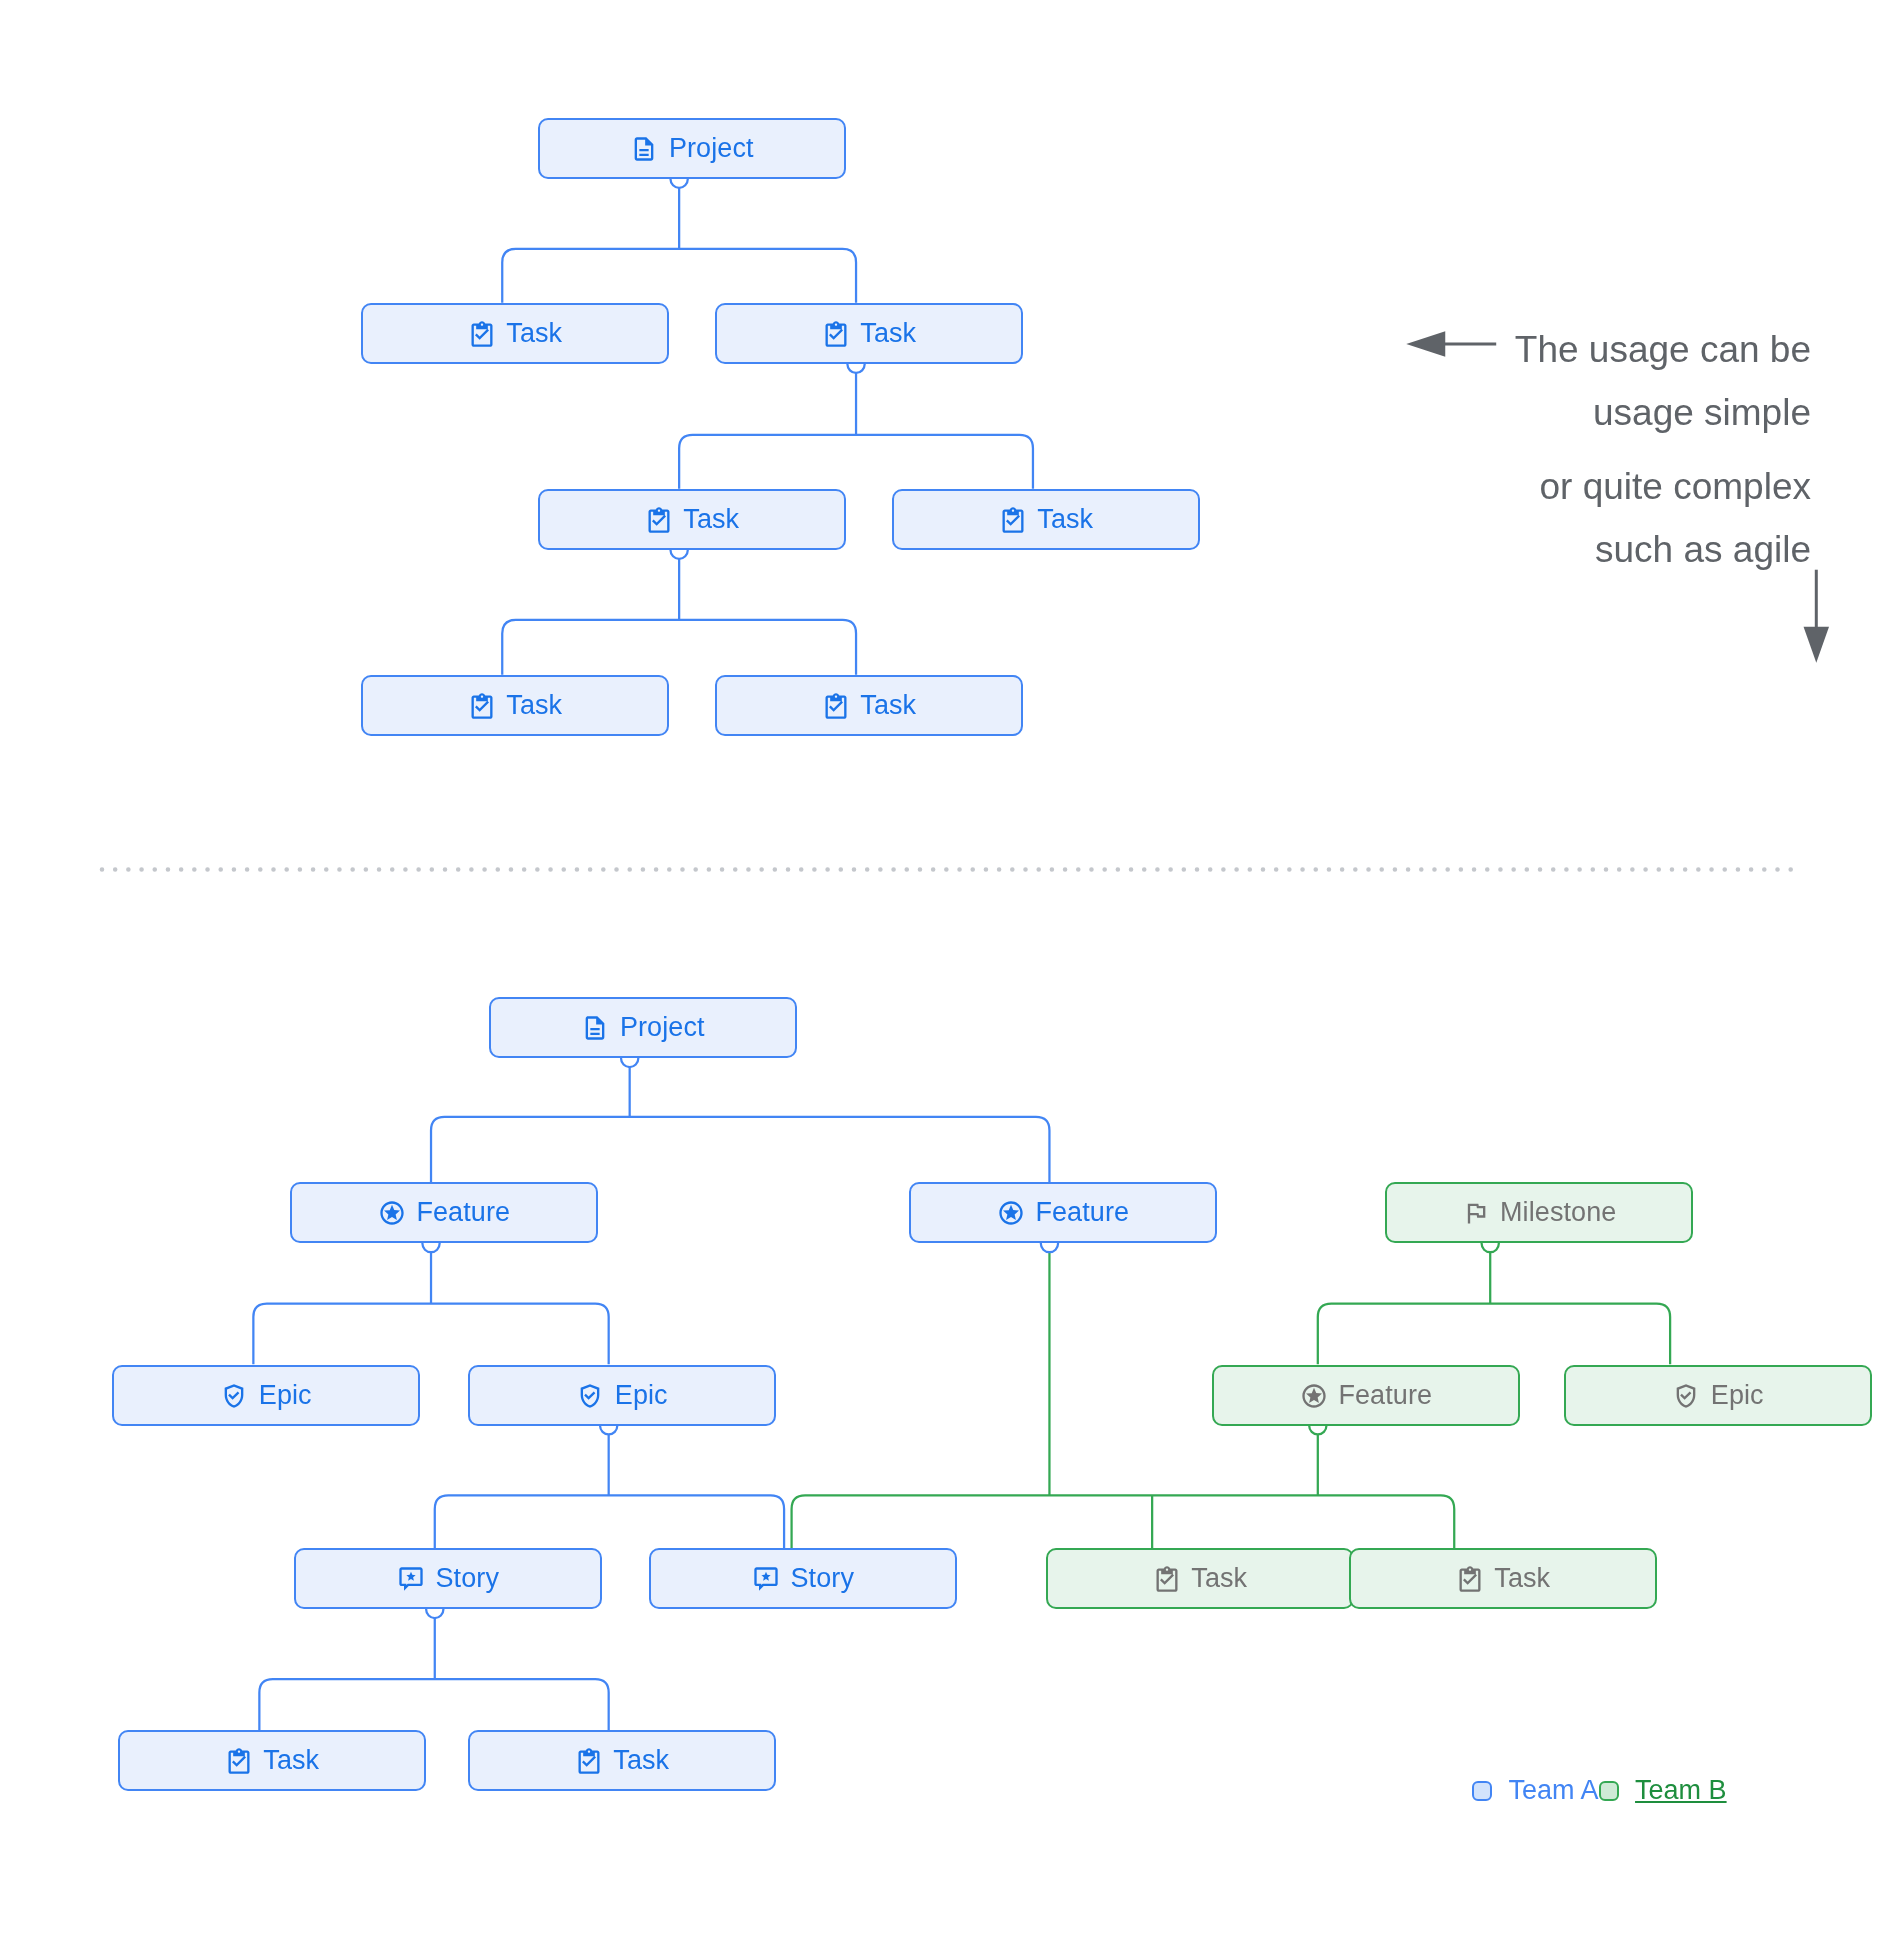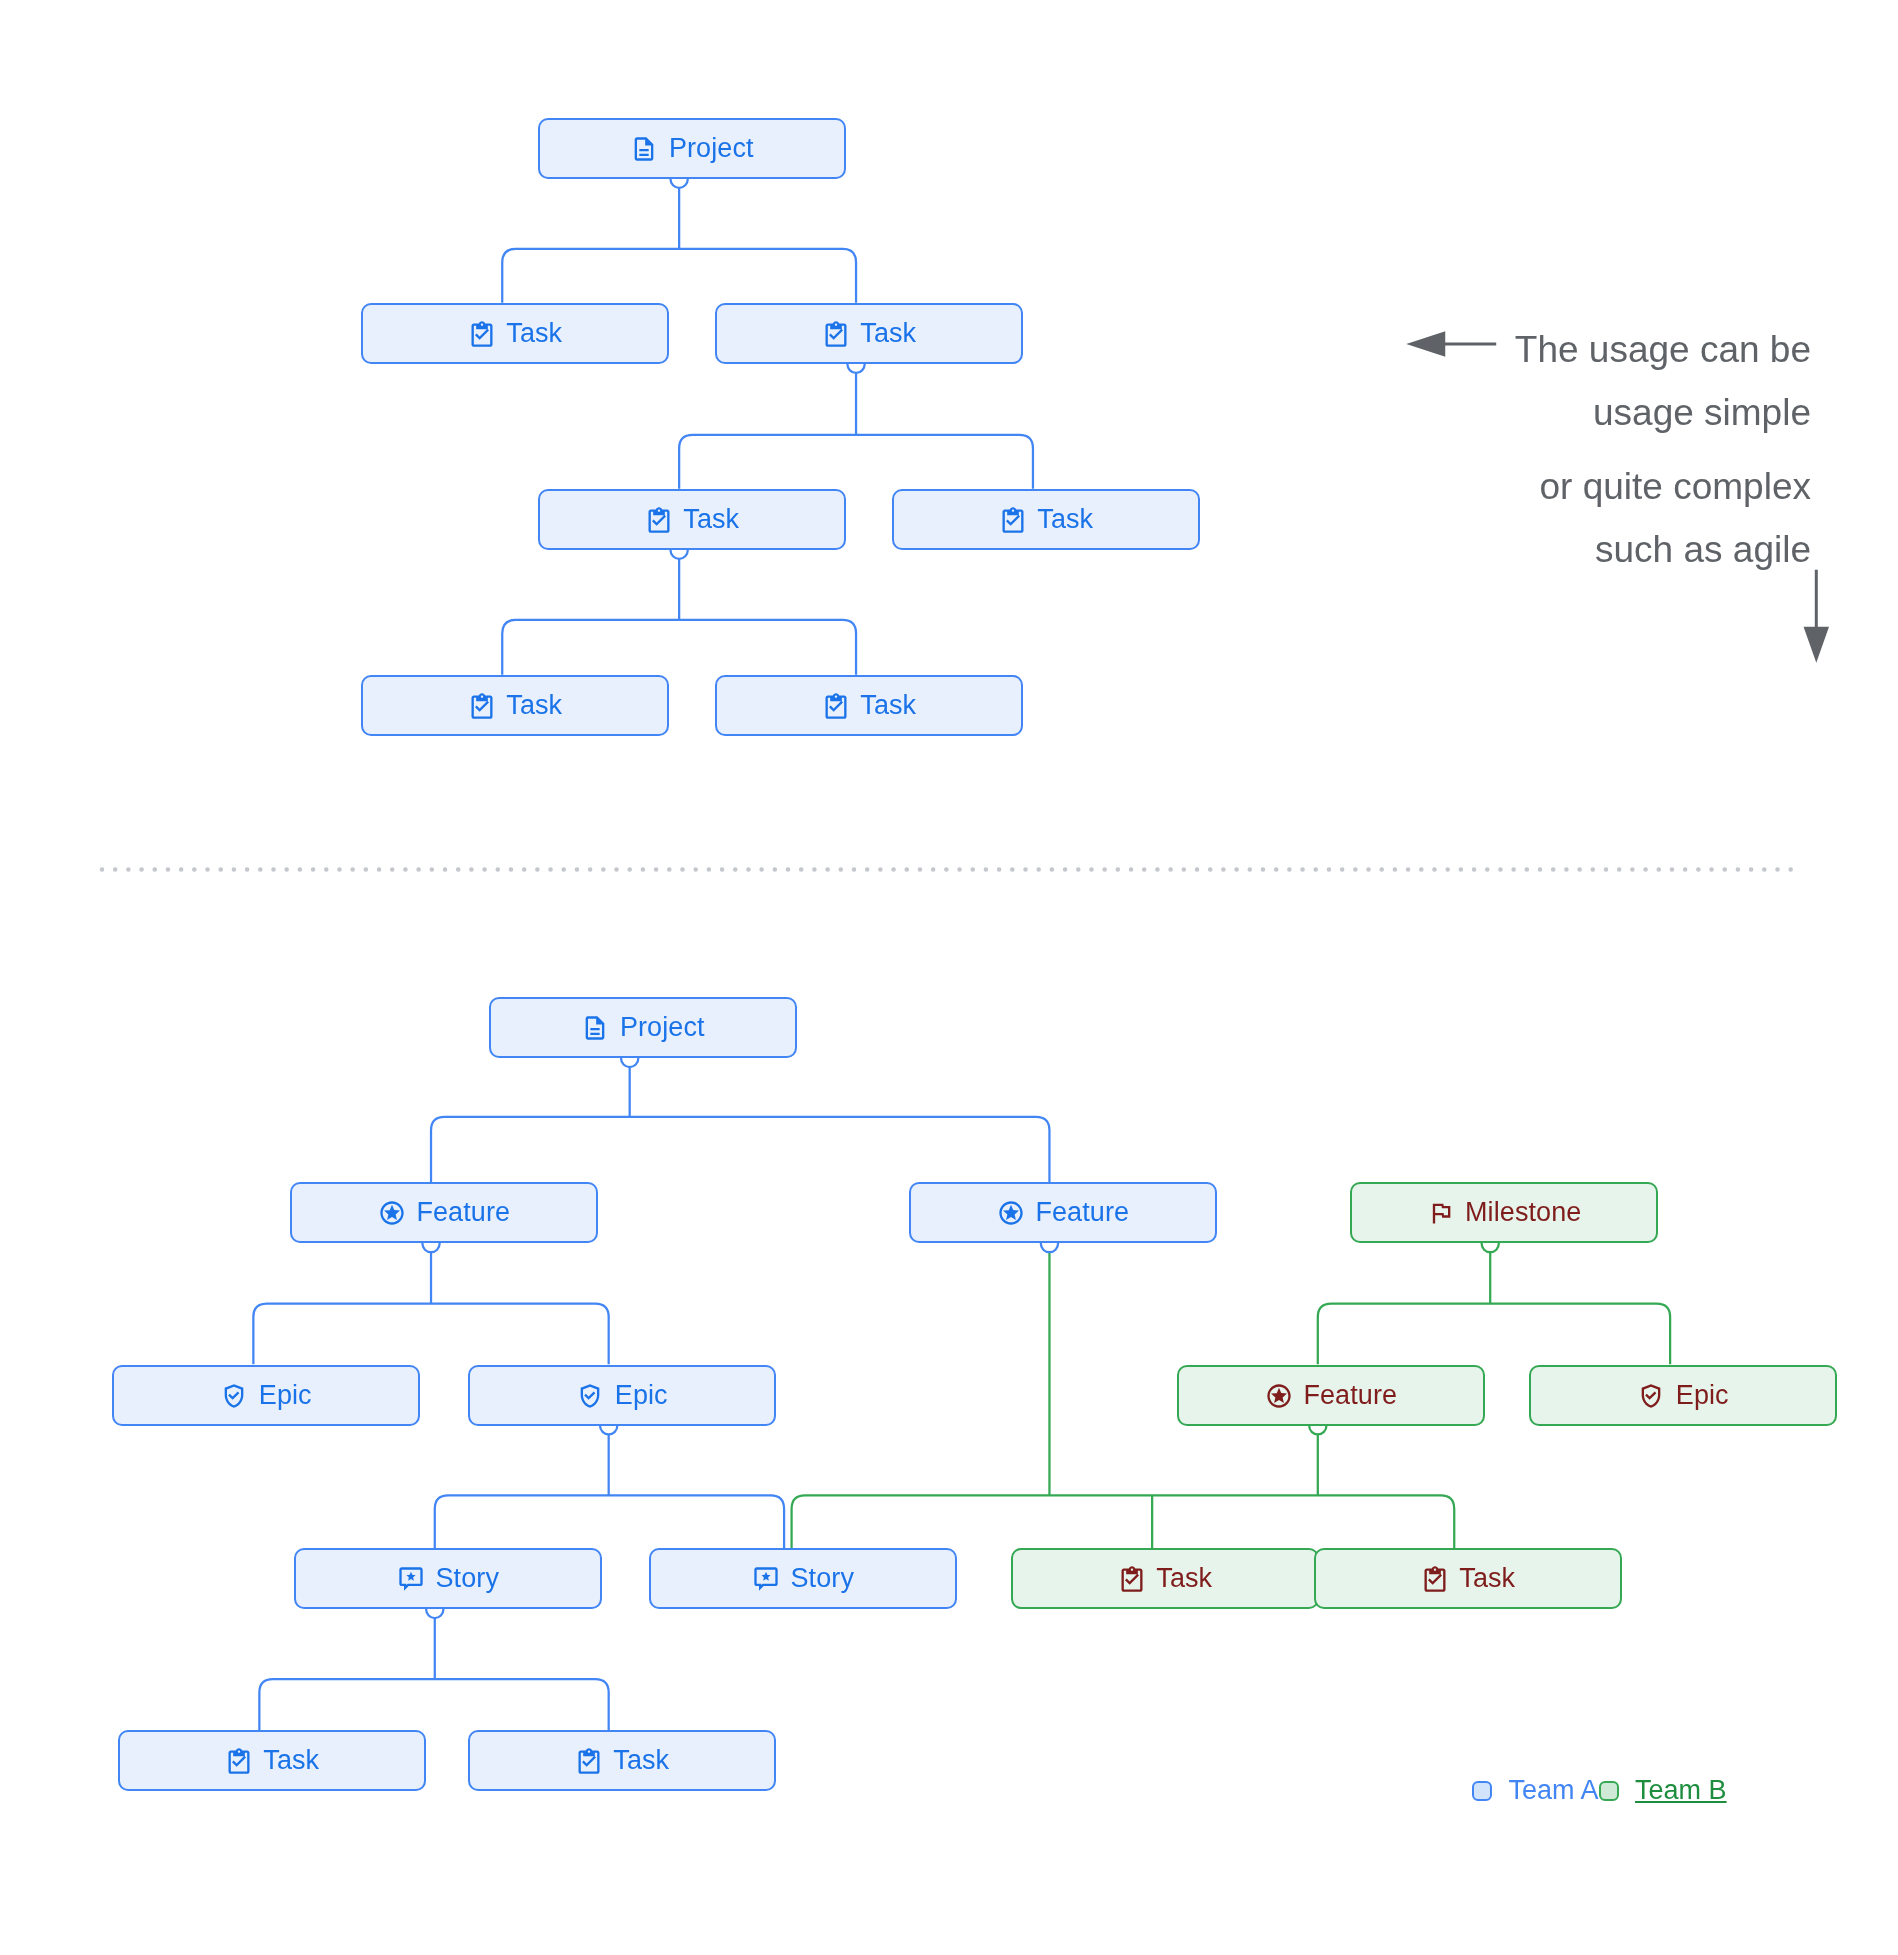--- a/index.html
+++ b/index.html
@@ -9,21 +9,21 @@
   }
   #canvas{position:absolute;inset:0;}
   #connector-svg{position:absolute;left:0;top:0;}
   .node{
     position:absolute;width:308px;height:61px;box-sizing:border-box;
     border:2.2px solid;border-radius:10px;
     display:flex;align-items:center;justify-content:center;gap:10.5px;
     font-size:27px;font-weight:500;letter-spacing:0.1px;
   }
   .node.team-A{background:#e9f0fd;border-color:#4285f4;color:#1a73e8;}
-  .node.team-B{background:#e7f4eb;border-color:#34a853;color:#7f1d1d;}
+  .node.team-B{background:#e7f4eb;border-color:#34a853;color:#737373;margin-left:35px;}
   .node .node-icon{display:flex;align-items:center;}
   .annotation{
     position:absolute;right:87px;top:318px;width:450px;
     text-align:right;color:#5f6368;font-size:37px;line-height:63px;
   }
   .annotation .block2{margin-top:10.5px;}
   .legend{
     position:absolute;left:1472px;top:1775px;
     display:flex;align-items:center;
   }

